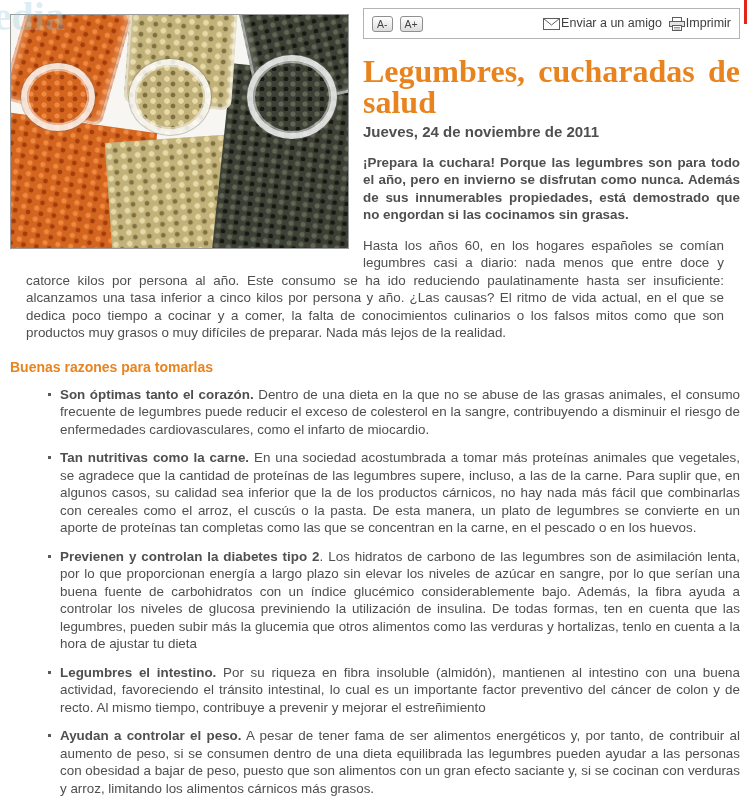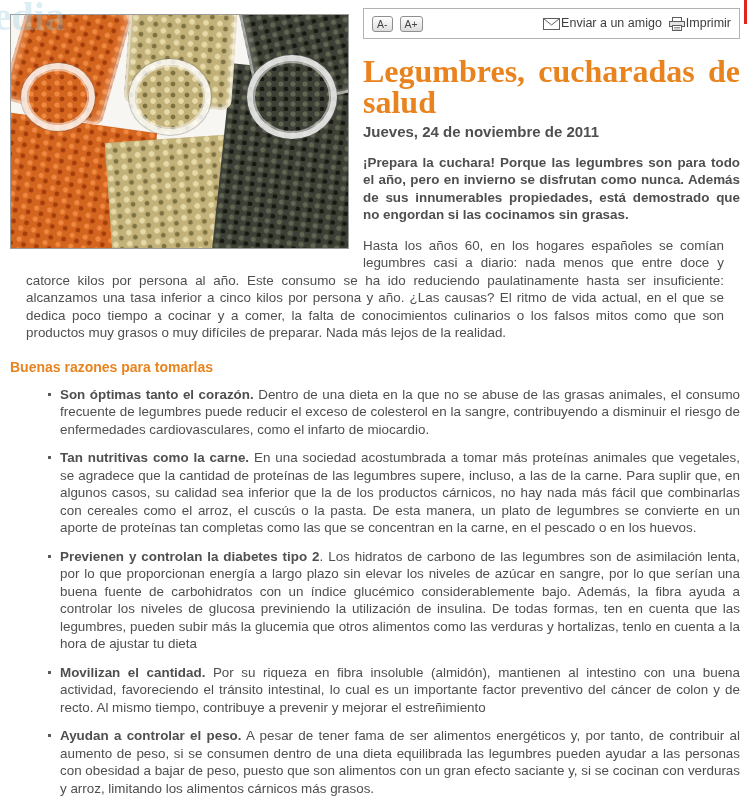--- a/index.html
+++ b/index.html
@@ -132,19 +132,19 @@
 
     <div class="lead">¡Prepara la cuchara! Porque las legumbres son para todo el año, pero en invierno se disfrutan como nunca. Además de sus innumerables propiedades, está demostrado que no engordan si las cocinamos sin grasas.</div>
     <p>Hasta los años 60, en los hogares españoles se comían legumbres casi a diario: nada menos que entre doce y catorce kilos por persona al año. Este consumo se ha ido reduciendo paulatinamente hasta ser insuficiente: alcanzamos una tasa inferior a cinco kilos por persona y año. ¿Las causas? El ritmo de vida actual, en el que se dedica poco tiempo a cocinar y a comer, la falta de conocimientos culinarios o los falsos mitos como que son productos muy grasos o muy difíciles de preparar. Nada más lejos de la realidad.</p>
 
     <h2>Buenas razones para tomarlas</h2>
 
     <ul>
       <li><strong>Son óptimas tanto el corazón.</strong><span> Dentro de una dieta en la que no se abuse de las grasas animales, el consumo frecuente de legumbres puede reducir el exceso de colesterol en la sangre, contribuyendo a disminuir el riesgo de enfermedades cardiovasculares, como el infarto de miocardio.</span></li>
       <li><strong>Tan nutritivas como la carne.</strong><span> En una sociedad acostumbrada a tomar más proteínas animales que vegetales, se agradece que la cantidad de proteínas de las legumbres supere, incluso, a las de la carne. Para suplir que, en algunos casos, su calidad sea inferior que la de los productos cárnicos, no hay nada más fácil que combinarlas con cereales como el arroz, el cuscús o la pasta. De esta manera, un plato de legumbres se convierte en un aporte de proteínas tan completas como las que se concentran en la carne, en el pescado o en los huevos.</span></li>
       <li><strong>Previenen y controlan la diabetes tipo 2</strong><span>. Los hidratos de carbono de las legumbres son de asimilación lenta, por lo que proporcionan energía a largo plazo sin elevar los niveles de azúcar en sangre, por lo que serían una buena fuente de carbohidratos con un índice glucémico considerablemente bajo. Además, la fibra ayuda a controlar los niveles de glucosa previniendo la utilización de insulina. De todas formas, ten en cuenta que las legumbres, pueden subir más la glucemia que otros alimentos como las verduras y hortalizas, tenlo en cuenta a la hora de ajustar tu dieta</span></li>
-      <li><strong>Movilizan el cantidad.</strong><span> Por su riqueza en fibra insoluble (almidón), mantienen al intestino con una buena actividad, favoreciendo el tránsito intestinal, lo cual es un importante factor preventivo del cáncer de colon y de recto. Al mismo tiempo, contribuye a prevenir y mejorar el estreñimiento</span></li>
+      <li><strong>Legumbres el intestino.</strong><span> Por su riqueza en fibra insoluble (almidón), mantienen al intestino con una buena actividad, favoreciendo el tránsito intestinal, lo cual es un importante factor preventivo del cáncer de colon y de recto. Al mismo tiempo, contribuye a prevenir y mejorar el estreñimiento</span></li>
       <li><strong>Ayudan a controlar el peso.</strong><span> A pesar de tener fama de ser alimentos energéticos y, por tanto, de contribuir al aumento de peso, si se consumen dentro de una dieta equilibrada las legumbres pueden ayudar a las personas con obesidad a bajar de peso, puesto que son alimentos con un gran efecto saciante y, si se cocinan con verduras y arroz, limitando los alimentos cárnicos más grasos.</span></li>
 
     </ul>
 
   </div>
 </div>
 
 </body></html>

